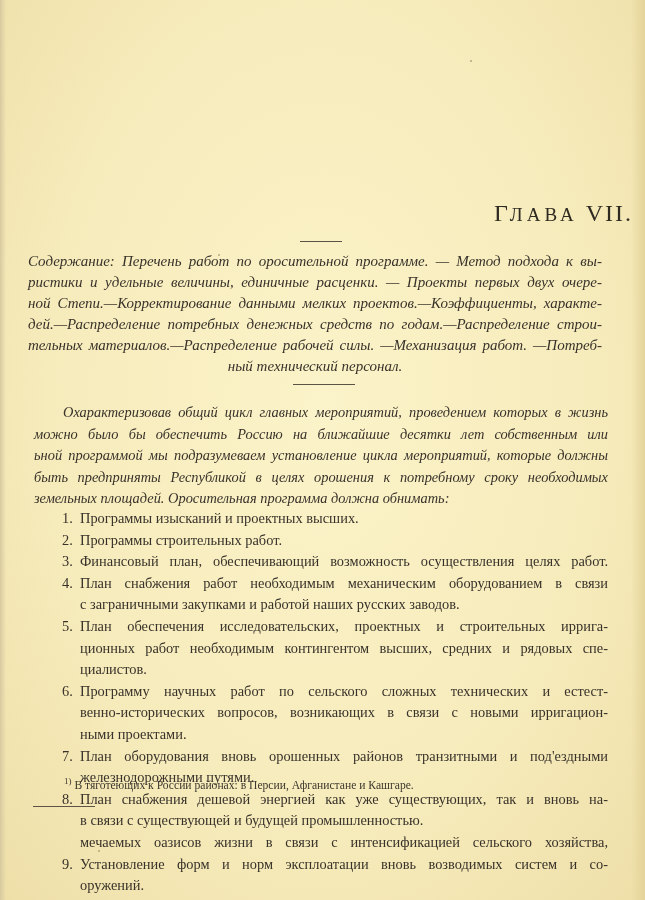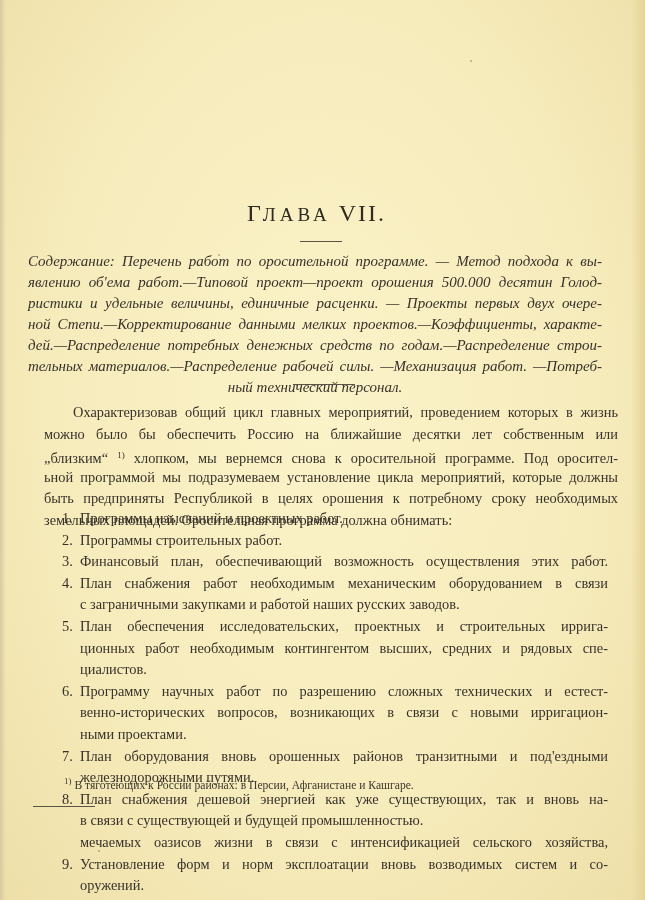--- a/index.html
+++ b/index.html
@@ -18,42 +18,42 @@
   .edge-left {
     position: absolute; left: 0; top: 0; width: 6px; height: 900px;
     background: linear-gradient(to right, #d8caa0, rgba(216,202,160,0));
   }
   .edge-right {
     position: absolute; right: 0; top: 0; width: 14px; height: 900px;
     background: linear-gradient(to left, #e4d49a, rgba(228,212,154,0));
   }
   .chapter-title {
     position: absolute; left: 0; width: 633px; top: 200px;
-    text-align: center; font-size: 24px; letter-spacing: 2px;
+    text-align: right; font-size: 24px; letter-spacing: 2px;
     color: #2f2a22;
   }
   .chapter-title .small-caps { font-size: 19px; letter-spacing: 4px; }
   .title-rule {
     position: absolute; left: 300px; top: 241px; width: 42px; height: 1px;
     background: #5a5346;
   }
   .summary {
     position: absolute; left: 28px; width: 574px;
     font-style: italic; font-size: 15px; line-height: 21px;
     color: #38322a;
   }
   .sline { display: block; text-align: justify; text-align-last: justify; white-space: nowrap; height: 21px; }
   .sline.center { text-align: right; text-align-last: center; }
   .summary-rule {
     position: absolute; left: 293px; top: 384px; width: 62px; height: 1px;
     background: #5a5346;
   }
   .body-text {
-    position: absolute; left: 44px; width: 574px;
-    font-size: 14.4px; line-height: 21.5px; color: #38322a;
+    position: absolute; left: 34px; width: 574px;
+    font-size: 14.4px; line-height: 21.5px; color: #38322a; font-style: italic;
   }
   .bline { display: block; height: 21.5px; white-space: nowrap; text-align: justify; text-align-last: justify; }
   .bline.last { text-align-last: left; }
   .bline.indent { padding-left: 29px; }
   .list {
     position: absolute; left: 80px; width: 528px;
     font-size: 14.4px; line-height: 21.6px; color: #38322a;
   }
   .item { position: relative; }
   .item-num { position: absolute; left: -18px; top: 0; }
@@ -77,65 +77,63 @@
   <div class="edge-left"></div>
   <div class="edge-right"></div>
 
   <div class="chapter-title">
     <span>Г</span><span class="small-caps">ЛАВА</span>&nbsp;<span>VII.</span>
   </div>
   <div class="title-rule"></div>
 
   <div class="summary" style="top:251px;">
     <span class="sline">Содержание: Перечень работ по оросительной программе. — Метод подхода к вы-</span>
-    <span class="sline">явлению об'ема работ.—Типовой проект—проект орошения 500.000 десятин Голод-</span>
     <span class="sline">ристики и удельные величины, единичные расценки. — Проекты первых двух очере-</span>
     <span class="sline">ной Степи.—Корректирование данными мелких проектов.—Коэффициенты, характе-</span>
     <span class="sline">дей.—Распределение потребных денежных средств по годам.—Распределение строи-</span>
     <span class="sline">тельных материалов.—Распределение рабочей силы. —Механизация работ. —Потреб-</span>
     <span class="sline center">ный технический персонал.</span>
   </div>
   <div class="summary-rule"></div>
 
   <div class="body-text" style="top:402px;">
     <span class="bline indent">Охарактеризовав общий цикл главных мероприятий, проведением которых в жизнь</span>
     <span class="bline">можно было бы обеспечить Россию на ближайшие десятки лет собственным или</span>
-    <span class="bline"><span>„близким“</span> <sup>1)</sup> <span>хлопком, мы вернемся снова к оросительной программе. Под оросител-</span></span>
     <span class="bline">ьной программой мы подразумеваем установление цикла мероприятий, которые должны</span>
     <span class="bline">быть предприняты Республикой в целях орошения к потребному сроку необходимых</span>
     <span class="bline last">земельных площадей. Оросительная программа должна обнимать:</span>
   </div>
 
   <div class="list" style="top:508px;">
     <div class="item">
       <span class="item-num">1.</span>
-      <span class="iline last">Программы изысканий и проектных работ.</span>
+      <span class="iline last">Программы изысканий и проектных высших.</span>
     </div>
     <div class="item">
       <span class="item-num">2.</span>
       <span class="iline last">Программы строительных работ.</span>
     </div>
     <div class="item">
       <span class="item-num">3.</span>
-      <span class="iline">Финансовый план, обеспечивающий возможность осуществления этих работ.</span>
+      <span class="iline">Финансовый план, обеспечивающий возможность осуществления целях работ.</span>
     </div>
     <div class="item">
       <span class="item-num">4.</span>
       <span class="iline">План снабжения работ необходимым механическим оборудованием в связи</span>
       <span class="iline last">с заграничными закупками и работой наших русских заводов.</span>
     </div>
     <div class="item">
       <span class="item-num">5.</span>
       <span class="iline">План обеспечения исследовательских, проектных и строительных ирригa-</span>
       <span class="iline">ционных работ необходимым контингентом высших, средних и рядовых спе-</span>
       <span class="iline last">циалистов.</span>
     </div>
     <div class="item">
       <span class="item-num">6.</span>
-      <span class="iline">Программу научных работ по разрешению сложных технических и естест-</span>
+      <span class="iline">Программу научных работ по сельского сложных технических и естест-</span>
       <span class="iline">венно-исторических вопросов, возникающих в связи с новыми ирригацион-</span>
       <span class="iline last">ными проектами.</span>
     </div>
     <div class="item">
       <span class="item-num">7.</span>
       <span class="iline">План оборудования вновь орошенных районов транзитными и под'ездными</span>
       <span class="iline last">железнодорожными путями.</span>
     </div>
     <div class="item">
       <span class="item-num">8.</span>

